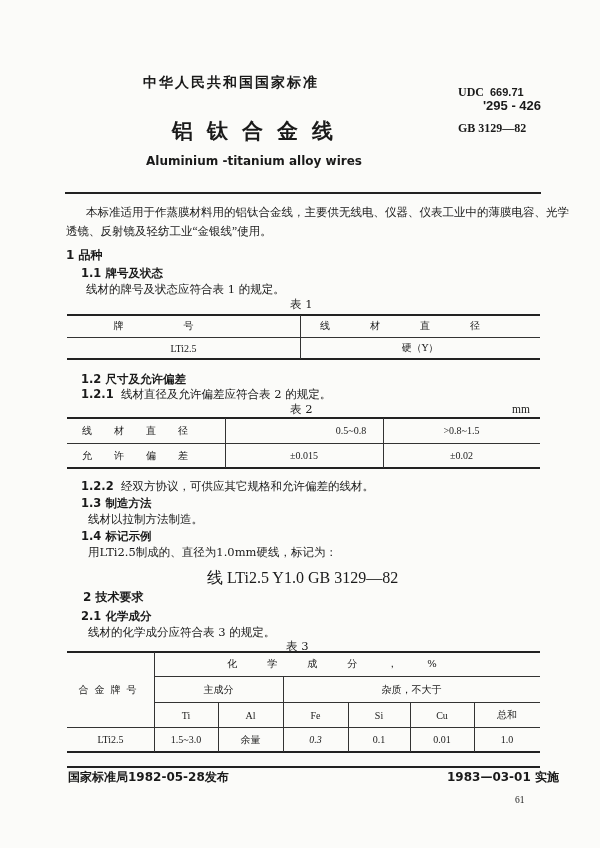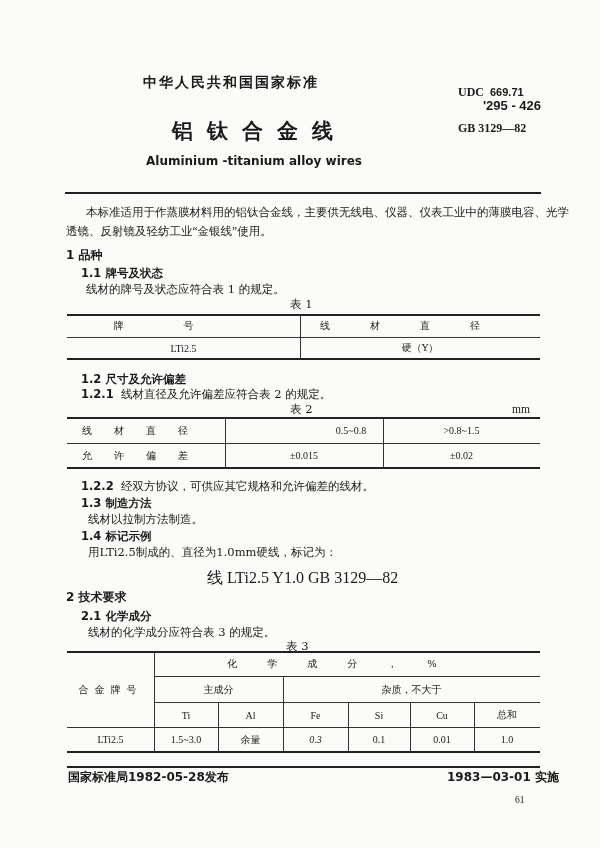--- a/index.html
+++ b/index.html
@@ -83,21 +83,21 @@
   <div class="cell serif" style="left:383px; top:444px; width:157px; height:23px;">±0.02</div>
 </div>
 
 <div class="abs body-t" style="left:81px; top:479px;"><b class="sans-b">1.2.2</b>&nbsp;&nbsp;<span>经双方协议，可供应其它规格和允许偏差的线材。</span></div>
 <div class="abs sans-b h2" style="left:81px; top:496px;">1.3  制造方法</div>
 <div class="abs body-t" style="left:88px; top:512px;">线材以拉制方法制造。</div>
 <div class="abs sans-b h2" style="left:81px; top:529px;">1.4  标记示例</div>
 <div class="abs body-t" style="left:88px; top:545px;">用LTi2.5制成的、直径为1.0mm硬线，标记为：</div>
 <div class="abs body-t serif" style="left:207px; top:568px; font-size:16px;">线  LTi2.5  Y1.0  GB 3129—82</div>
 
-<div class="abs sans-b h1" style="left:66px; top:589px;">2  技术要求</div>
+<div class="abs sans-b h1" style="left:83px; top:589px;">2  技术要求</div>
 <div class="abs sans-b h2" style="left:81px; top:609px;">2.1  化学成分</div>
 <div class="abs body-t" style="left:88px; top:625px;">线材的化学成分应符合表 3 的规定。</div>
 
 <div class="abs caption" style="left:286px; top:639px;">表 3</div>
 <div>
   <div class="hthick" style="left:67px; top:651px; width:473px;"></div>
   <div class="hline" style="left:154px; top:676px; width:386px;"></div>
   <div class="hline" style="left:154px; top:702px; width:386px;"></div>
   <div class="hline" style="left:67px; top:727px; width:473px;"></div>
   <div class="hthick" style="left:67px; top:751px; width:473px;"></div>

